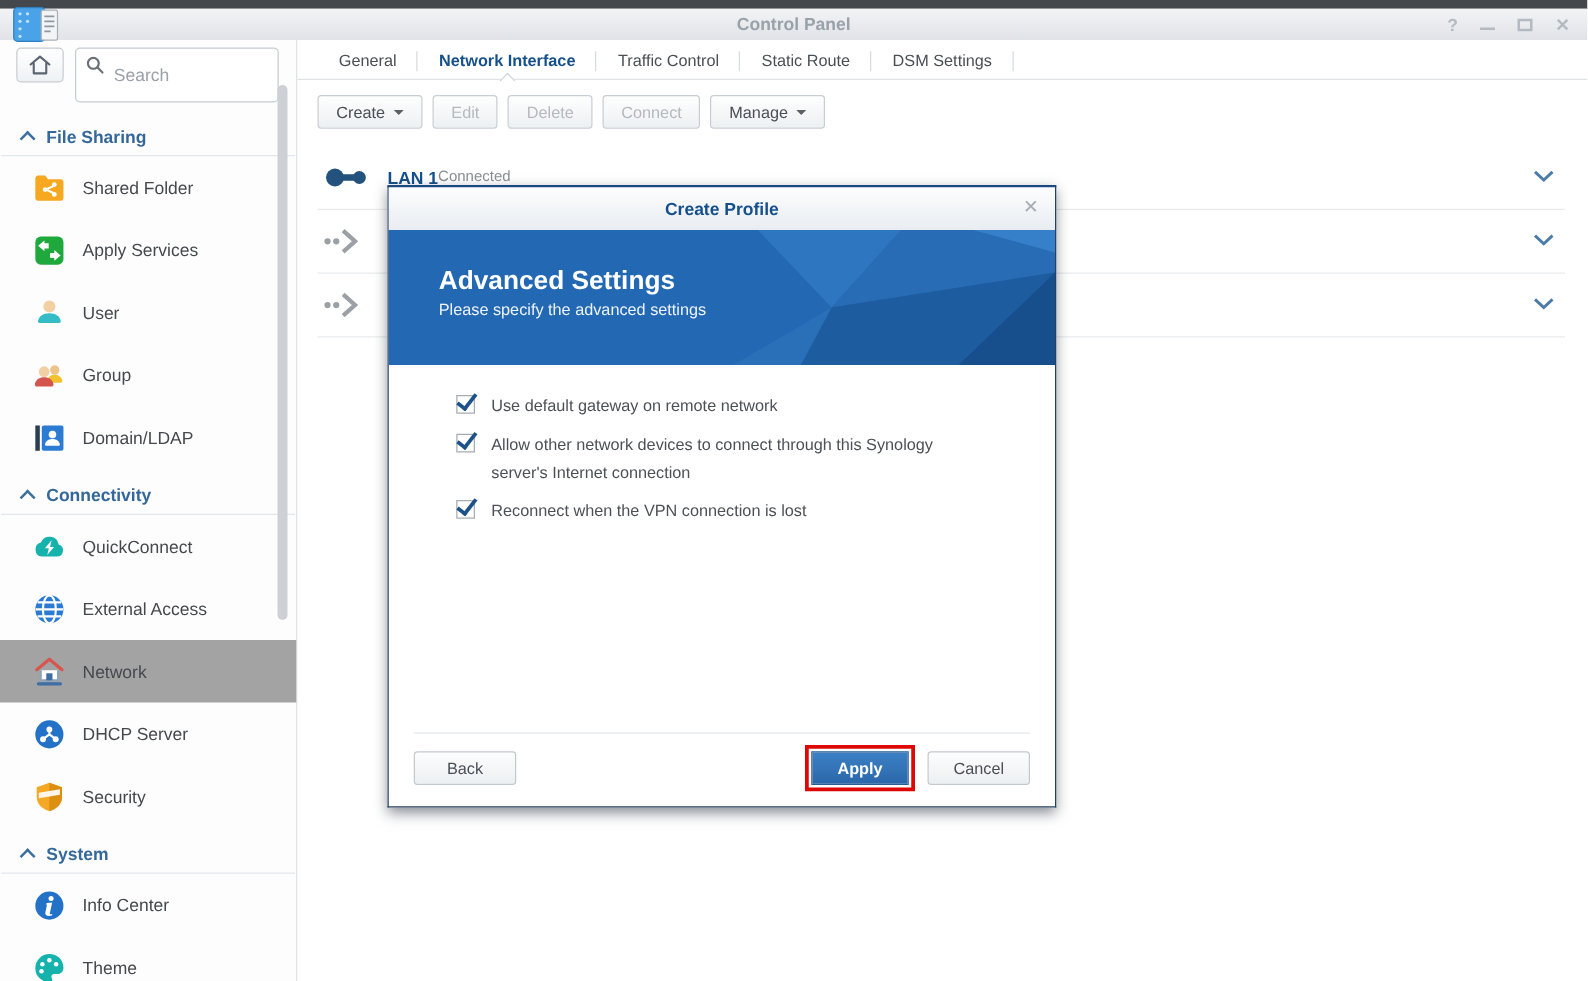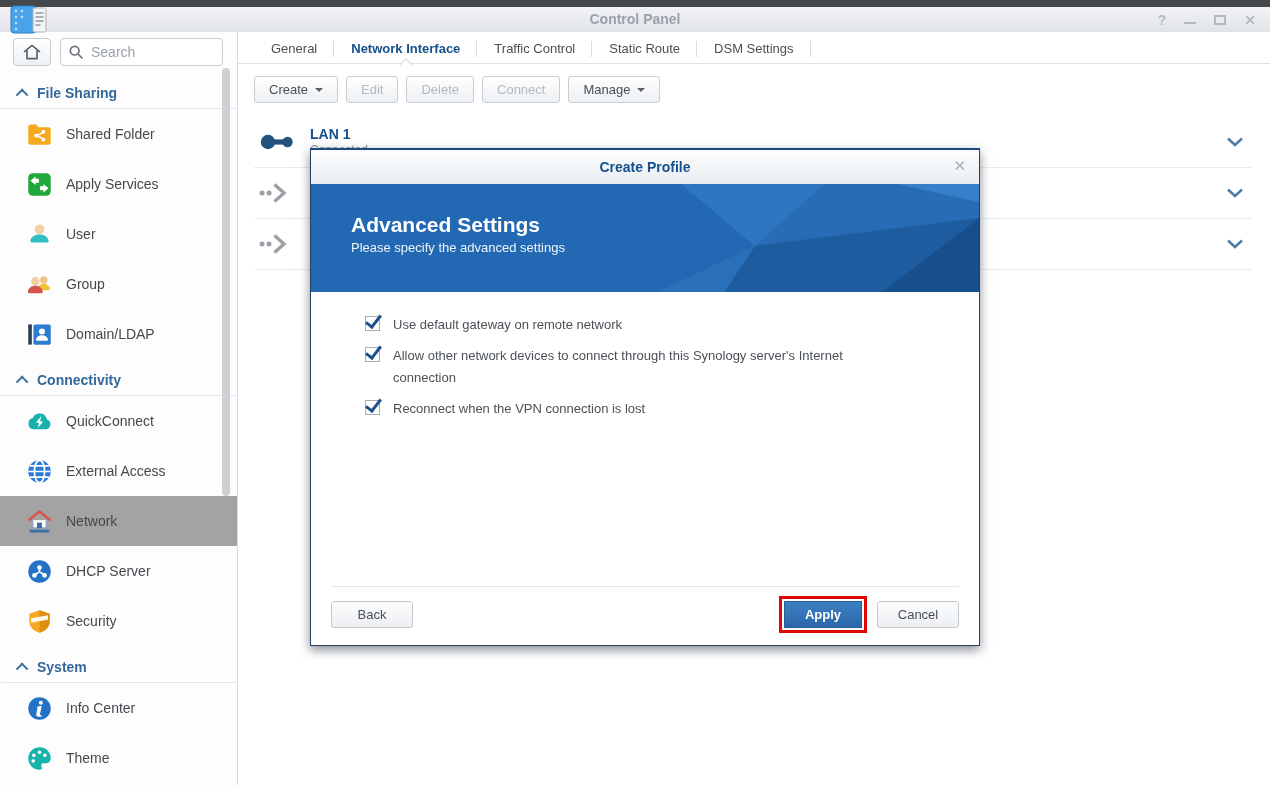--- a/index.html
+++ b/index.html
@@ -37,21 +37,21 @@
   
   .sb-top { display:flex; gap:9px; padding:6px 14px 6px 13px; }
   .home-btn {
     width:38px; height:28px; border:1px solid #c6ccd2; border-radius:4px;
     background:linear-gradient(#ffffff,#eef1f4);
     display:flex; align-items:center; justify-content:center; cursor:pointer;
   }
   .search-box { position:relative; flex:1; }
   .search-box svg { position:absolute; left:8px; top:6px; }
   .search-input {
-    width:100%; height:28px; border:1px solid #c6ccd2; border-radius:4px;
+    width:100%; height:44px; border:1px solid #c6ccd2; border-radius:4px;
     padding:0 8px 0 30px; font-size:14px; color:#444; outline:none;
     font-family:"Liberation Sans", sans-serif;
   }
   .search-input::placeholder { color:#9aa1a8; }
   .sb-section-header {
     display:flex; align-items:center; gap:9px;
     padding:13px 14px 7px 18px; border-bottom:1px solid #e3e7eb;
     margin:0 1px;
   }
   .sb-section-header .chev {
@@ -101,27 +101,27 @@
     width:0; height:0; border:4px solid transparent; border-top-color:#5a6066;
     margin-top:4px;
   }
   
   .rows { margin:0 18px 0 16px; }
   .iface-row {
     height:51px; border-bottom:1px solid #e9ebed; display:flex;
     align-items:center; padding:0 4px; position:relative;
   }
   .row-icon { width:46px; display:flex; align-items:center; }
-  .row-text { display:flex; flex-direction:column; justify-content:flex-start; margin-left:6px; }
+  .row-text { display:flex; justify-content:flex-start; margin-left:6px; }
   .row-title { font-size:14px; font-weight:bold; color:#15508c; line-height:17px; }
   .row-status { font-size:12px; color:#8a9096; line-height:15px; }
   .row-chevron { position:absolute; right:8px; top:17px; cursor:pointer; }
   
   .dialog {
-    position:absolute; left:310px; top:148px; width:670px; height:498px;
+    position:absolute; left:310px; top:148px; width:535px; height:498px;
     background:#fff; border:1px solid #26415f; border-top:2px solid #1c4a80;
     box-shadow:0 4px 10px rgba(20,30,45,.5); z-index:20;
   }
   .dlg-header {
     height:34px; background:linear-gradient(#fcfdfe,#e9edf1);
     display:flex; align-items:center; justify-content:center; position:relative;
   }
   .dlg-title { font-size:14px; font-weight:bold; color:#15508c; }
   .dlg-close {
     position:absolute; right:13px; top:7px; font-size:15px; color:#a7adb4;

